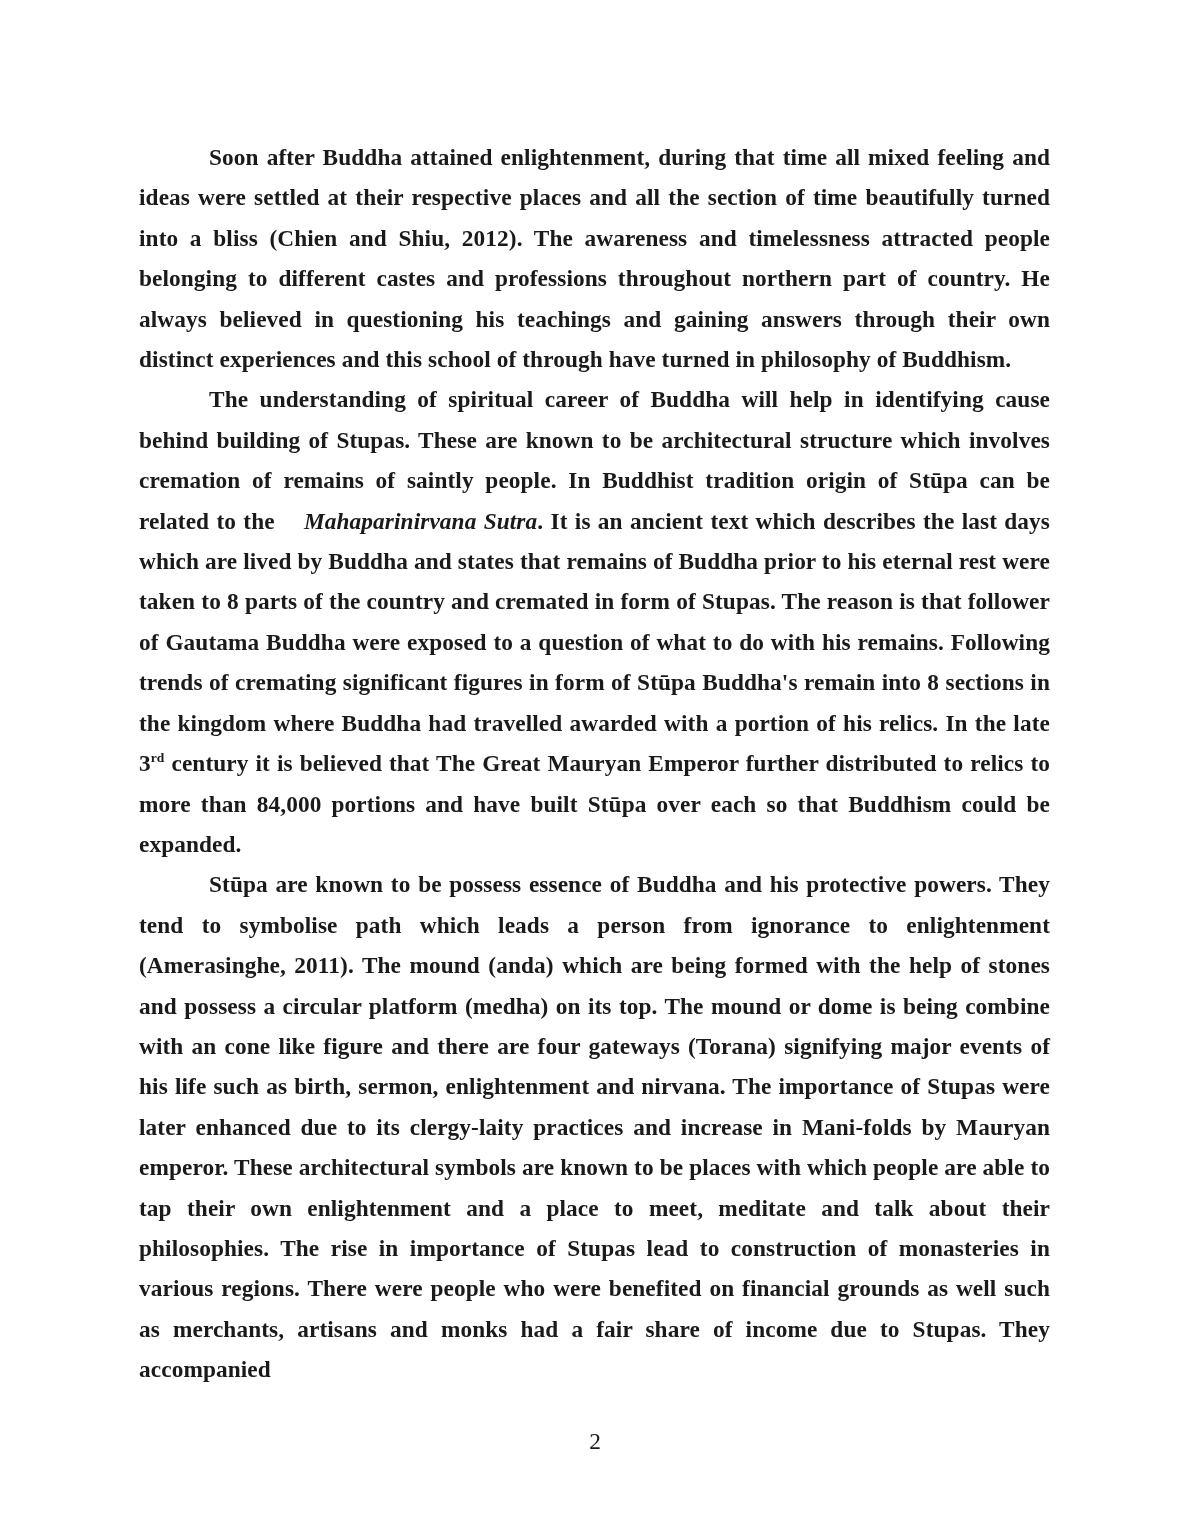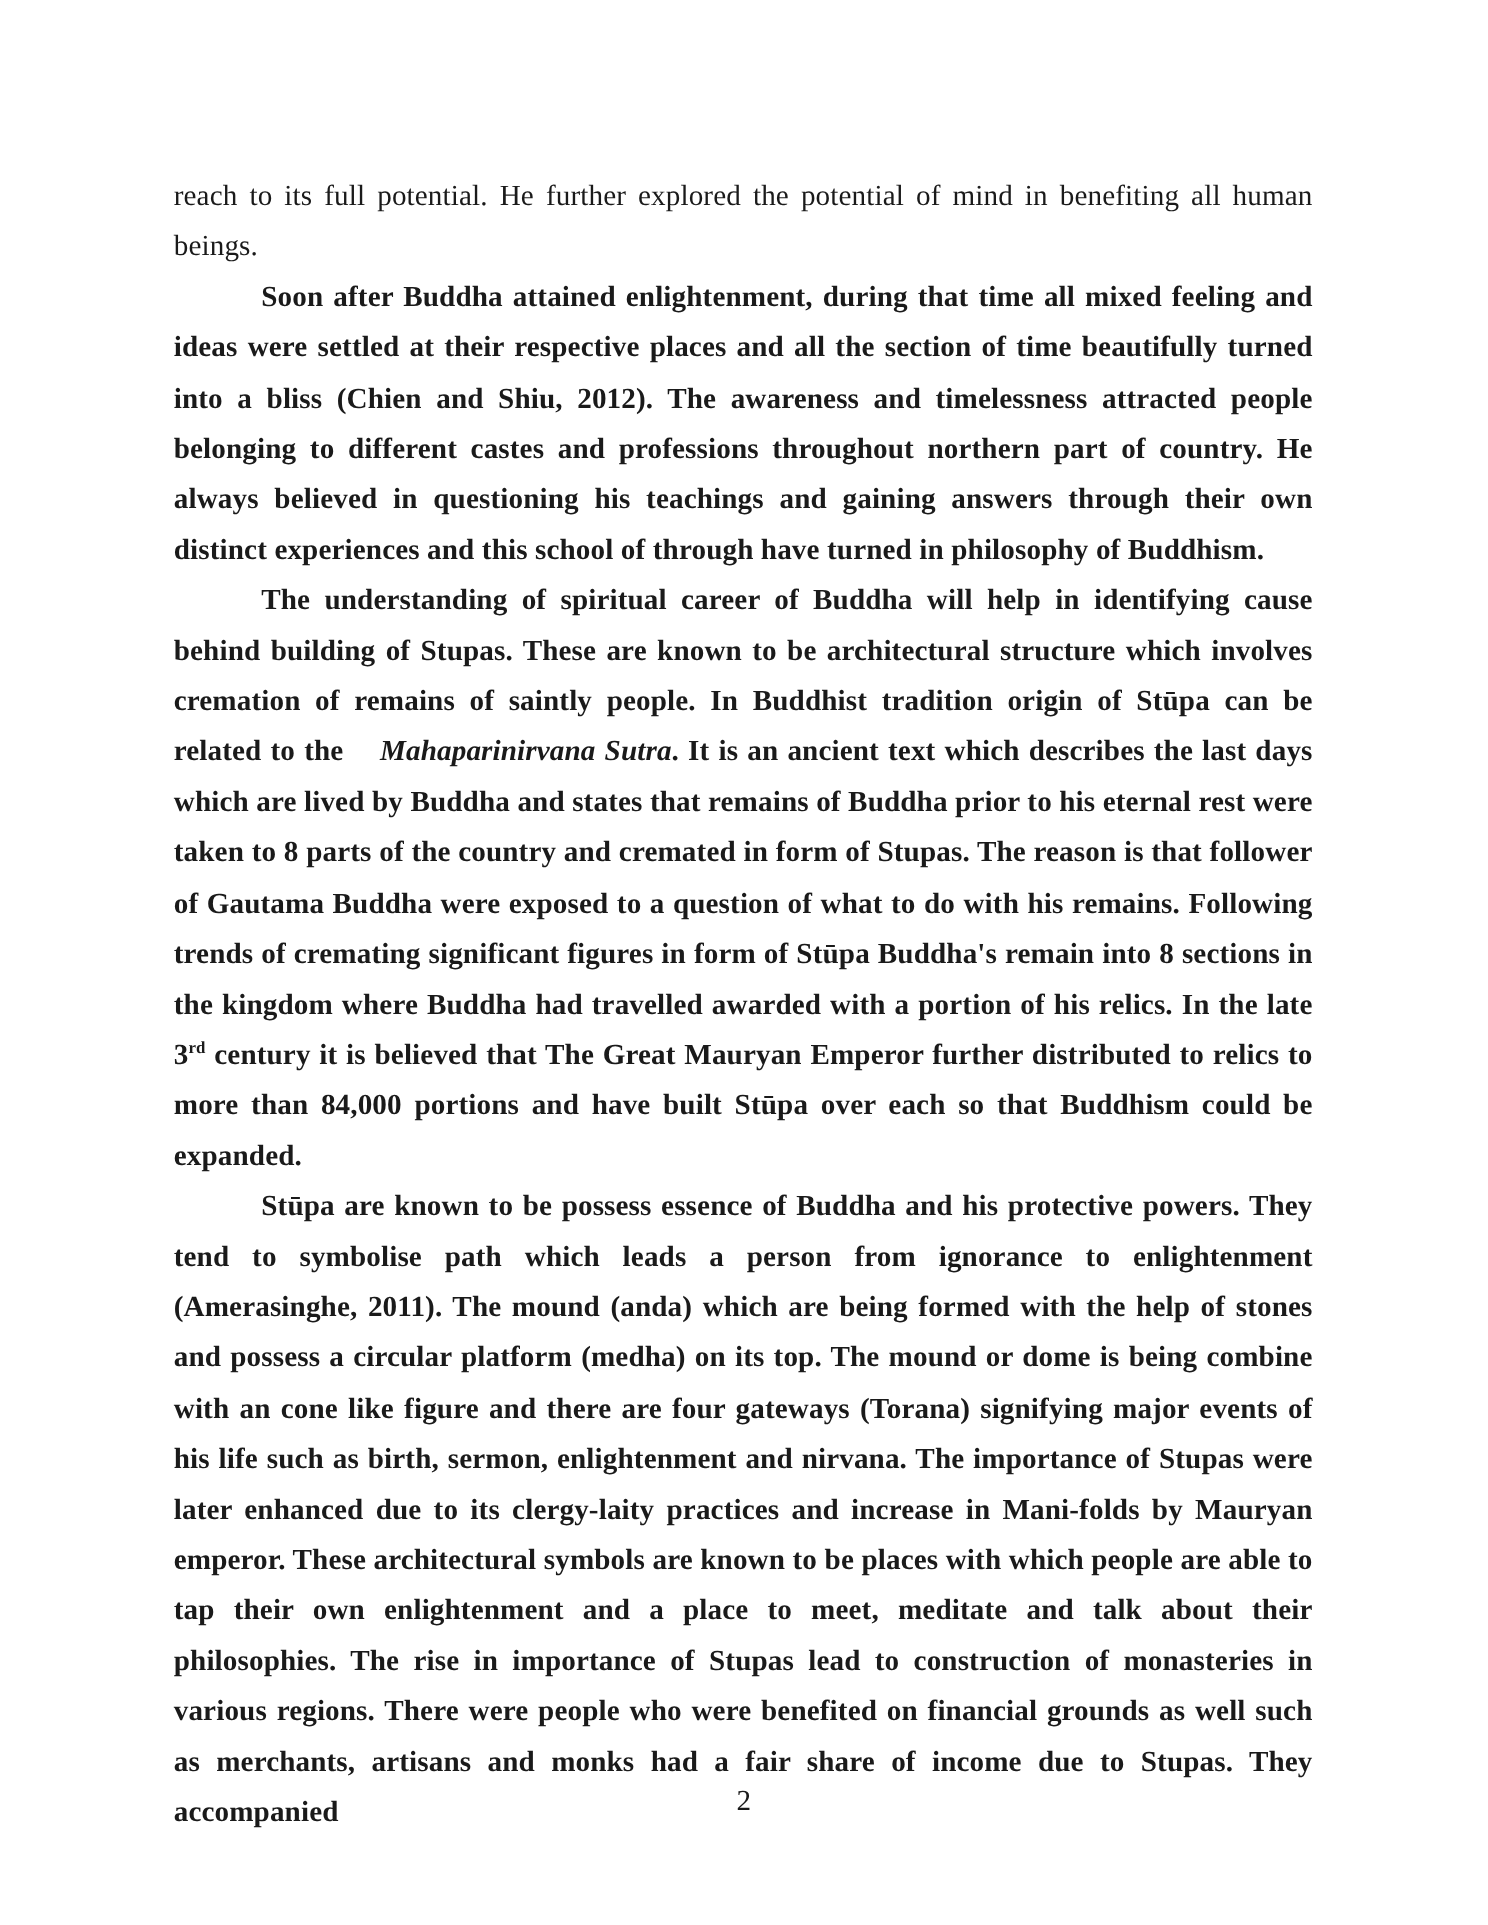--- a/index.html
+++ b/index.html
@@ -55,19 +55,18 @@
     text-align: center;
     font-size: 23.3px;
     line-height: 40.4px;
   }
 </style>
 </head>
 <body>
 
 <div class="page">
   <div class="text-body" id="text-body">
-      <p><span>reach to its full potential. He further explored the potential of mind in benefiting all human beings.</span></p>
       <p class="indent"><span>Soon after Buddha attained enlightenment, during that time all mixed feeling and ideas were settled at their respective places and all the section of time beautifully turned into a bliss (Chien and Shiu, 2012). The  awareness and timelessness attracted people belonging to different castes and professions throughout northern part of country. He always believed in questioning his teachings and gaining answers through their own distinct experiences and this school of through have turned in philosophy of Buddhism.</span></p>
       <p class="indent"><span>The understanding of spiritual career of Buddha will help in identifying cause behind building of Stupas. These are known to be architectural structure which involves cremation of remains of saintly people. In Buddhist tradition origin of Stūpa can be related to the </span><em class="run-italic">Mahaparinirvana Sutra</em><span>. It is an ancient text which describes the last days which are lived by Buddha and states that remains of Buddha prior to his eternal rest were taken to 8 parts of the country and cremated in form of Stupas.  The reason is that follower of Gautama Buddha were exposed to a question of what to do with his remains. Following trends of cremating significant figures in form of Stūpa Buddha's remain into 8 sections in the kingdom where Buddha had travelled awarded with a portion of his relics. In the late 3</span><sup class="run-superscript">rd</sup><span> century it is believed that The Great Mauryan Emperor further distributed to relics to more than 84,000 portions and have built Stūpa over each so that  Buddhism could be expanded.</span></p>
       <p class="indent"><span>Stūpa are known to be possess essence of Buddha and his protective powers. They tend to symbolise path which leads a person from ignorance to enlightenment (Amerasinghe, 2011). The mound (anda) which are being formed with the help of stones and possess a circular platform (medha) on its top. The mound or dome is being combine with an cone like figure and there are four gateways (Torana) signifying major events of his life such as birth, sermon, enlightenment and nirvana. The importance of Stupas were later enhanced due to its clergy-laity practices and increase in Mani-folds by Mauryan emperor. These architectural symbols are known to be places with which people are able to tap their own enlightenment and a place to meet, meditate and talk about their philosophies. The rise in importance of Stupas lead to construction of monasteries in various regions. There were people who were benefited on financial grounds as well such as merchants, artisans and monks had a fair share of income due to Stupas. They accompanied</span></p>
     </div>
   <div class="page-number">2</div>
 </div>
 
 </body></html>

